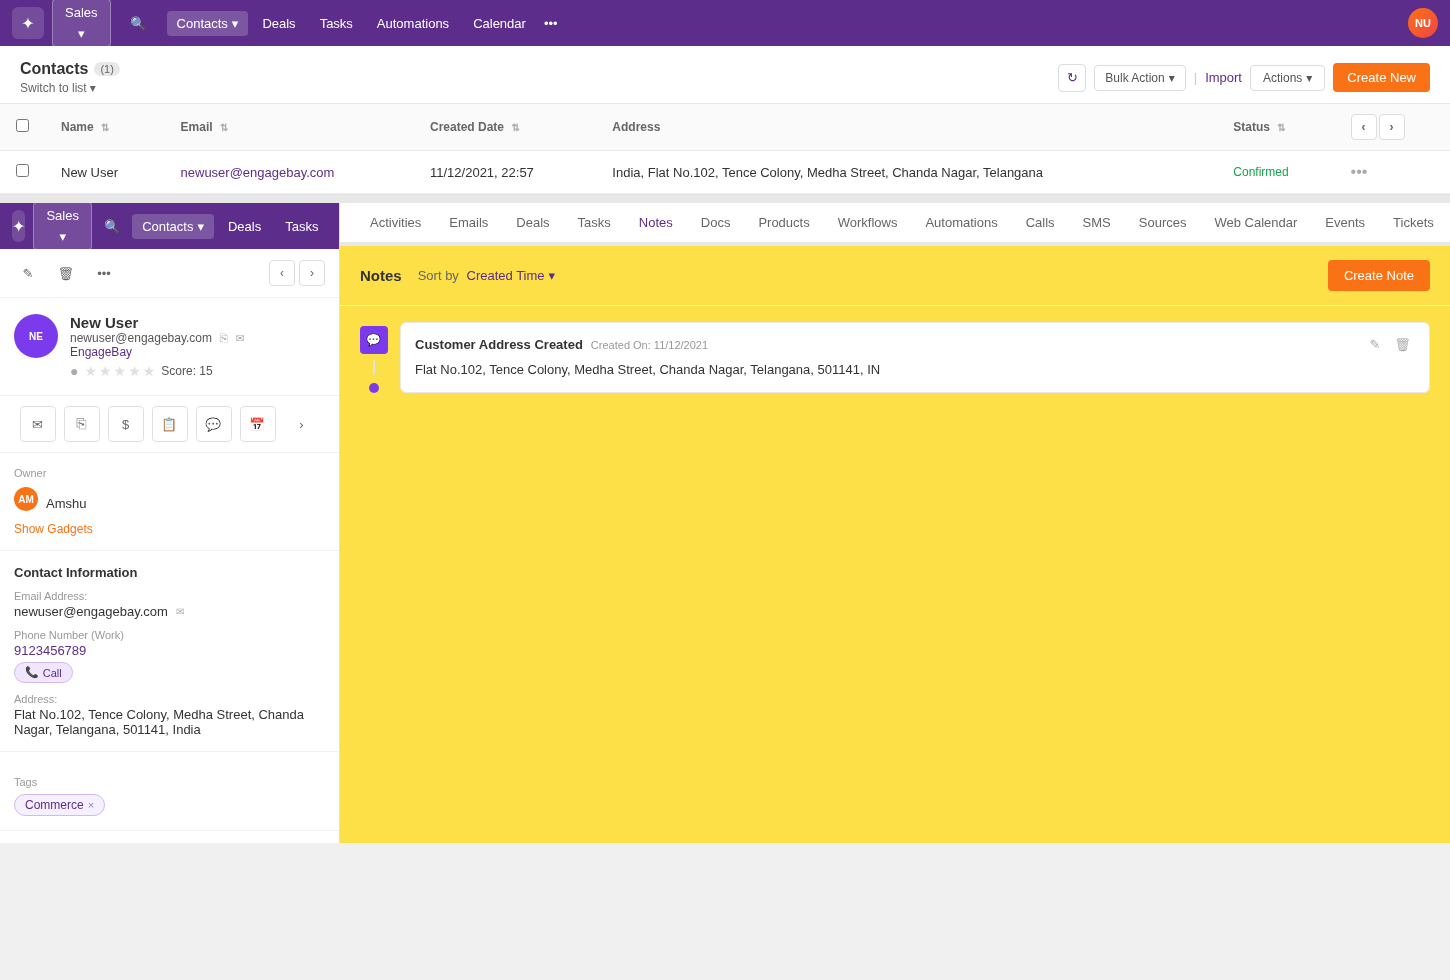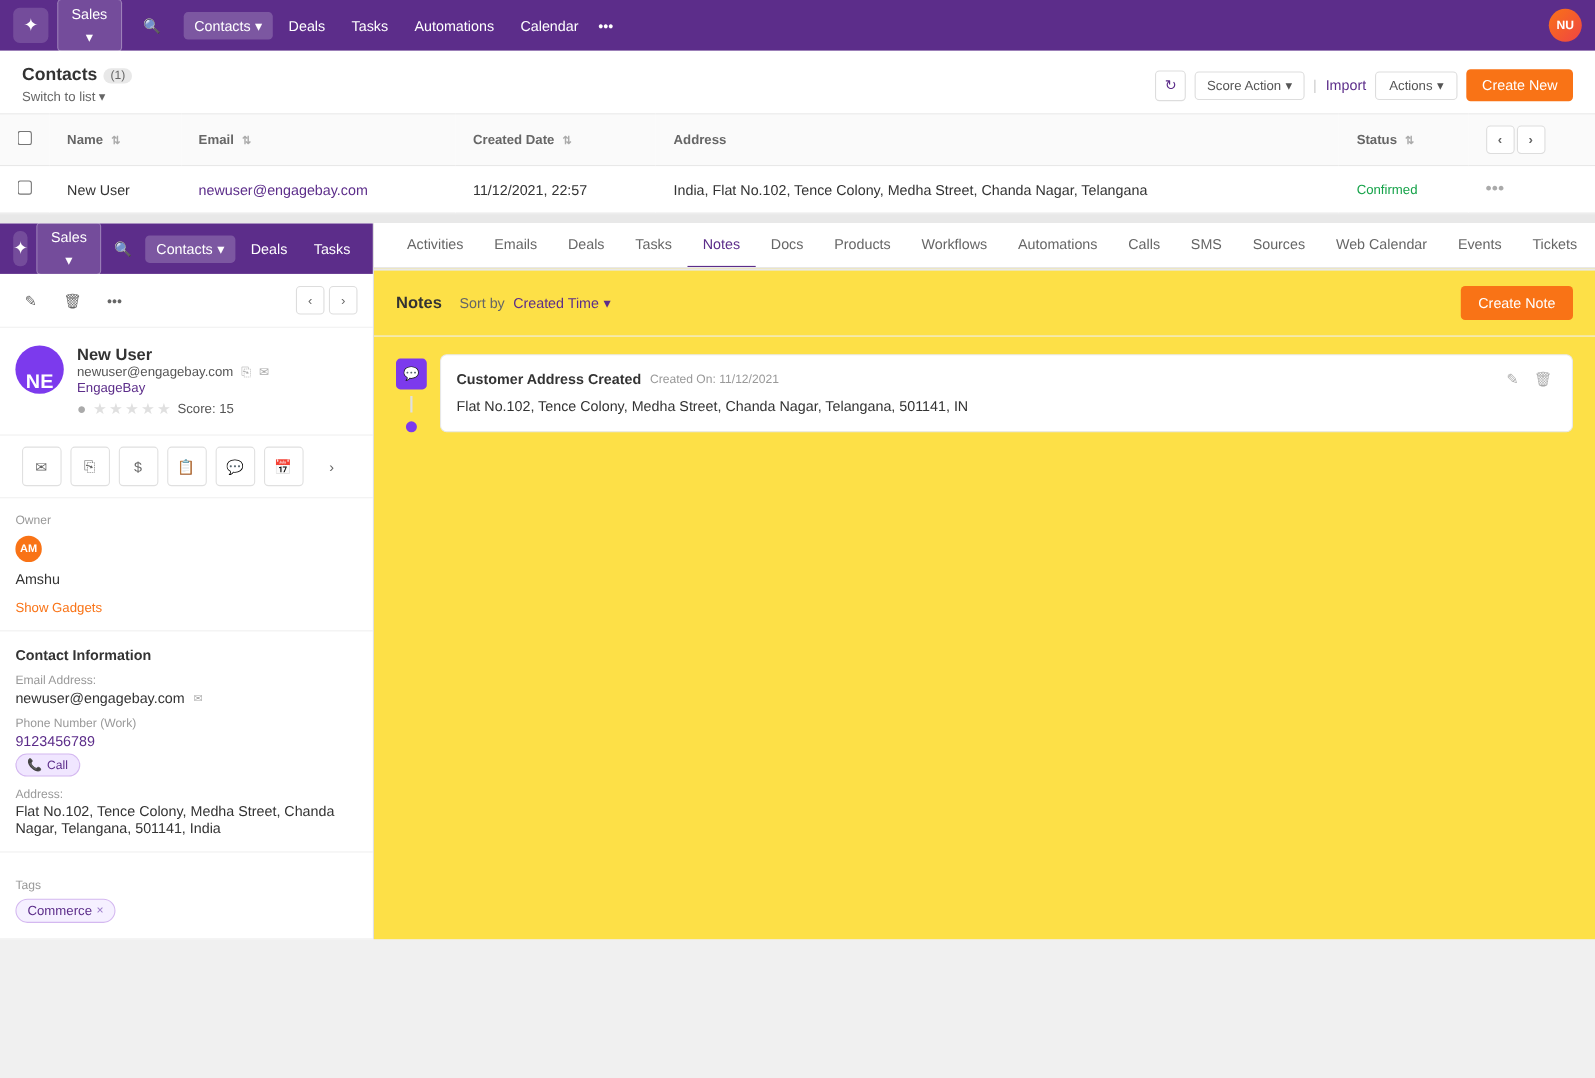--- a/index.html
+++ b/index.html
@@ -163,22 +163,22 @@
     }
 
     
     .contact-profile {
       padding: 16px 14px;
       display: flex; align-items: flex-start; gap: 12px;
     }
     .avatar-circle {
       width: 44px; height: 44px; border-radius: 50%;
       background: #7c3aed; color: #fff;
-      display: flex; align-items: flex-end; justify-content: center;
-      font-size: 18px; font-weight: 600; flex-shrink: 0;
+      display: flex; align-items: center; justify-content: center;
+      font-size: 10px; font-weight: 600; flex-shrink: 0;
     }
     .contact-name { font-size: 15px; font-weight: 600; color: #333; }
     .contact-email { font-size: 12px; color: #555; }
     .contact-company { font-size: 12px; color: #5c2d8a; }
     .contact-score-row {
       display: flex; align-items: center; gap: 6px; margin-top: 4px;
     }
     .score-dot { font-size: 14px; color: #aaa; }
     .stars { display: flex; gap: 2px; }
     .star { color: #e0e0e0; font-size: 14px; }
@@ -194,21 +194,21 @@
       width: 36px; height: 36px;
       border: 1px solid #e0e0e0; border-radius: 4px;
       display: flex; align-items: center; justify-content: center;
       cursor: pointer; color: #666; background: #fff;
     }
     .quick-action.arrow { background: none; border: none; }
 
     
     .section-block { padding: 14px; border-bottom: 1px solid #f0f0f0; }
     .section-label { font-size: 11px; color: #999; margin-bottom: 8px; }
-    .owner-row { display: flex; align-items: flex-start; gap: 8px; flex-direction: column; }
+    .owner-row { display: flex; align-items: flex-end; gap: 8px; }
     .owner-avatar {
       width: 24px; height: 24px; border-radius: 50%;
       background: #f97316; color: #fff;
       display: flex; align-items: center; justify-content: center;
       font-size: 10px; font-weight: 600;
     }
     .owner-name { font-size: 13px; color: #333; }
     .show-gadgets { color: #f97316; font-size: 12px; cursor: pointer; }
 
     
@@ -350,21 +350,21 @@
         <span class="contacts-count">(1)</span>
       </div>
       <div class="switch-to-list">
         <span>Switch to list</span>
         <span>▾</span>
       </div>
     </div>
     <div class="header-actions">
       <div class="refresh-btn">↻</div>
       <button class="bulk-action-btn">
-        <span>Score Action</span>
+        <span>Bulk Action</span>
         <span>▾</span>
       </button>
       <span style="color:#ccc;">|</span>
       <button class="import-btn">Import</button>
       <button class="actions-btn">
         <span>Actions</span>
         <span>▾</span>
       </button>
       <button class="create-new-btn">Create New</button>
     </div>

